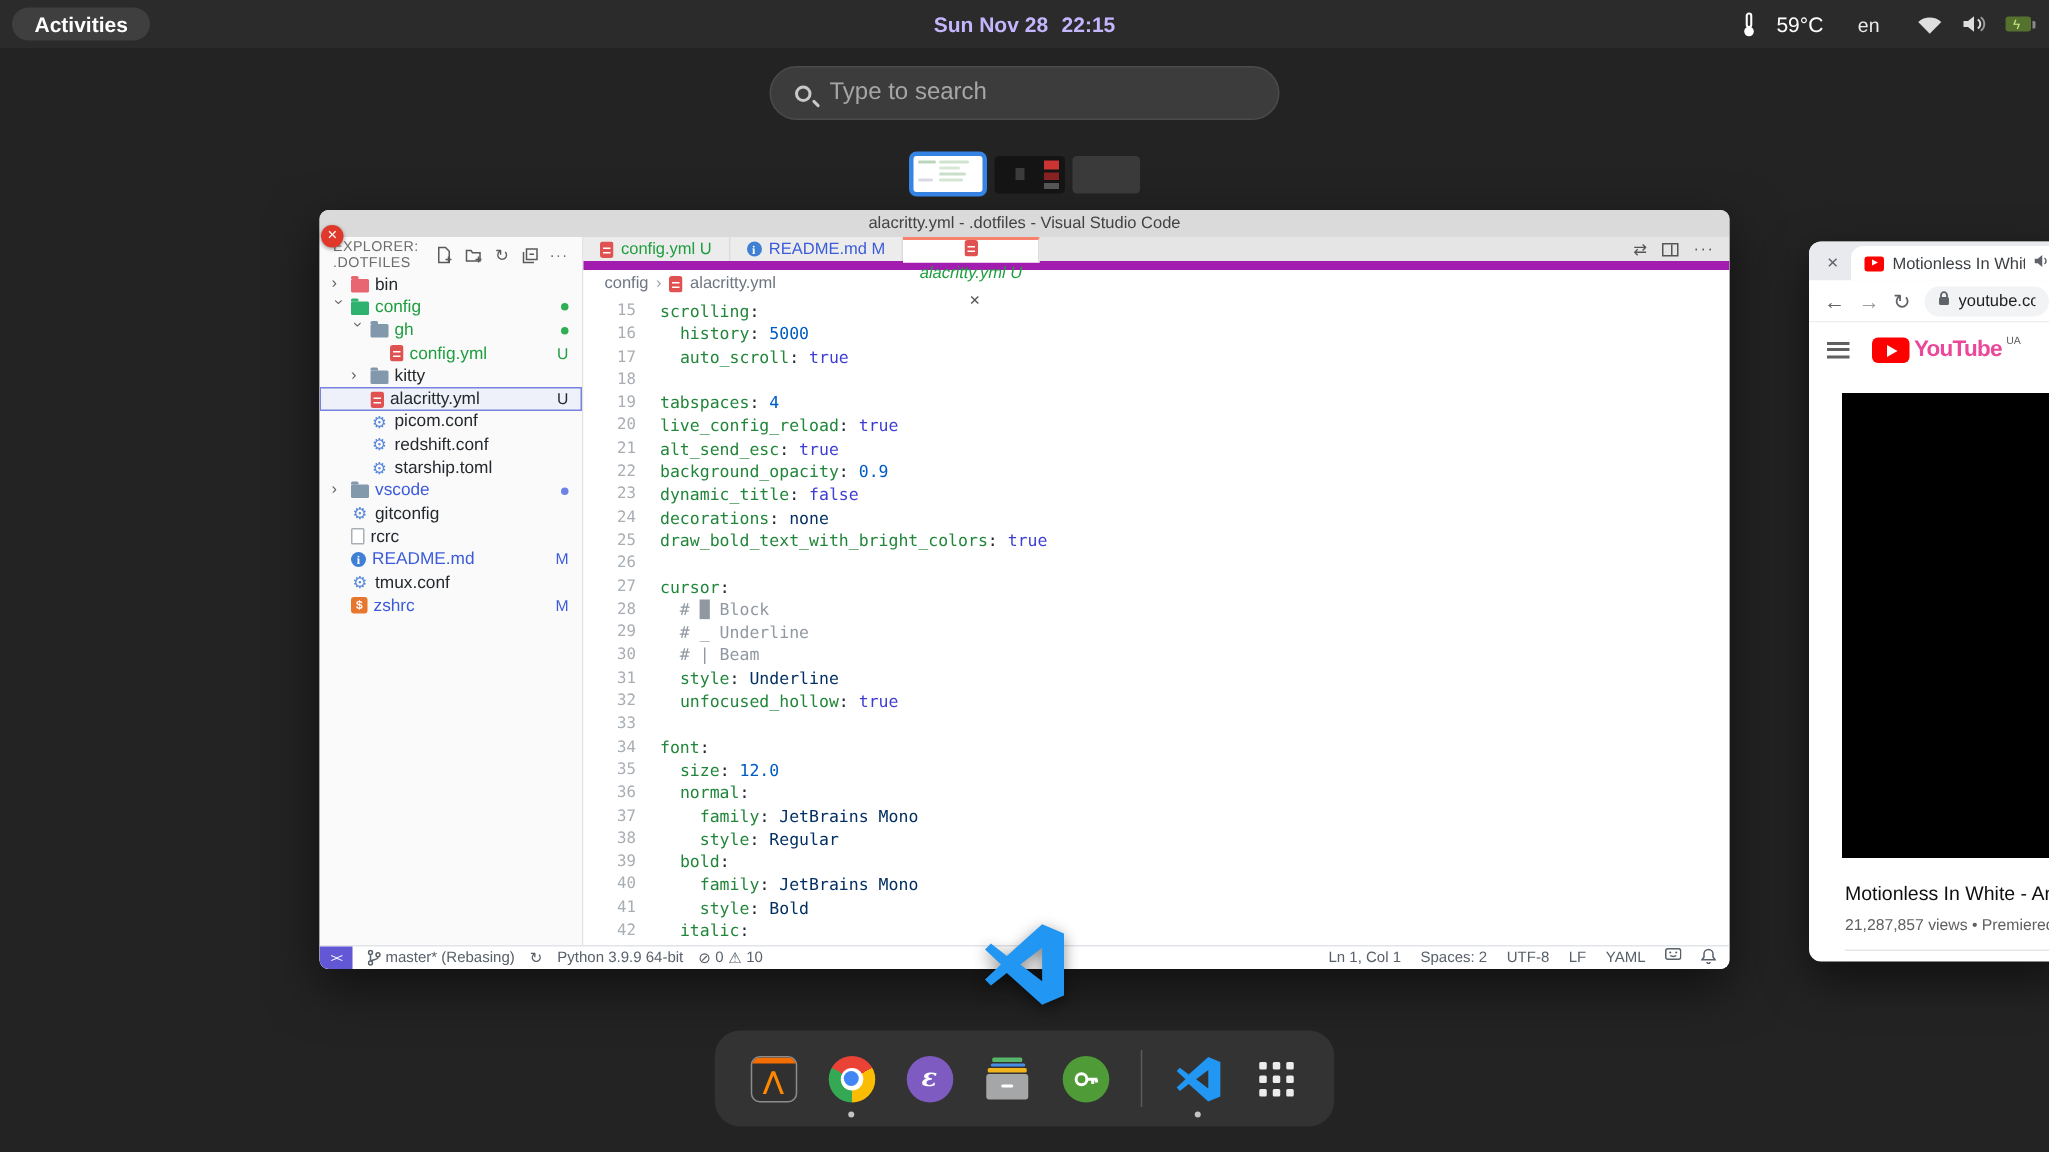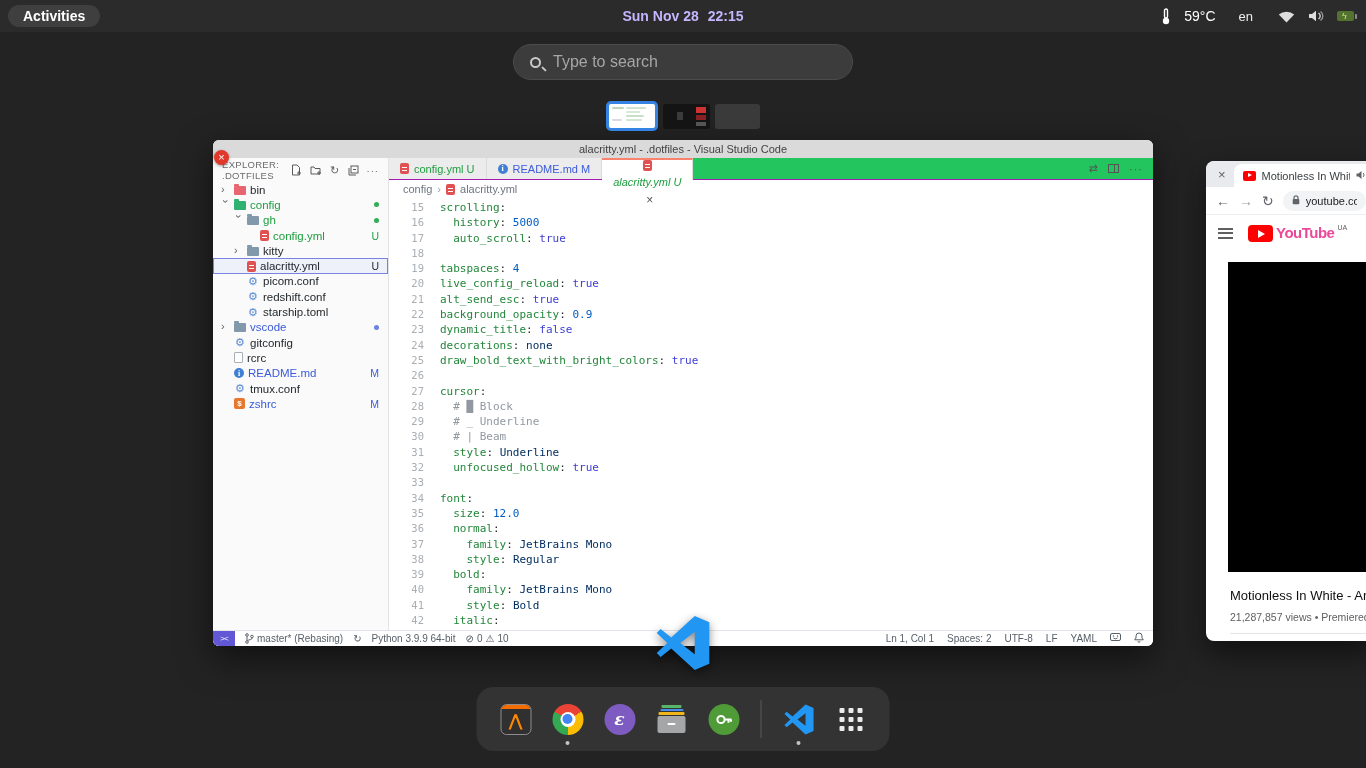--- a/index.html
+++ b/index.html
@@ -53,21 +53,21 @@
   .ic{flex:none;display:inline-flex;align-items:center;justify-content:center;}
   .folder{width:12px;height:9px;border-radius:1px;background:var(--fc);position:relative;margin-top:1px;}
   .folder:before{content:"";position:absolute;top:-2px;left:0;width:5px;height:2px;background:var(--fc);border-radius:1px 1px 0 0;}
   .yamlic{width:9px;height:11px;background:#e05252;border-radius:2px;background-image:linear-gradient(#fff,#fff),linear-gradient(#fff,#fff);background-size:5px 1px,5px 1px;background-position:2px 4px,2px 7px;background-repeat:no-repeat;}
   .gearic{font-size:11px;color:#5a8ad6;width:12px;}
   .infoic{width:10px;height:10px;border-radius:50%;background:#3f7fd4;color:#fff;font-size:8px;font-weight:700;font-family:"Liberation Serif",serif;}
   .fileic{width:9px;height:11px;border:1px solid #a9afb6;border-radius:1px;background:#fff;}
   .shellic{width:11px;height:11px;border-radius:2px;background:#e8772e;color:#fff;font-size:8px;font-weight:700;}
 
   .editor-col{flex:1;display:flex;flex-direction:column;min-width:0;}
-  .tabbar{height:22px;background:#22c55e;display:flex;align-items:stretch;border-bottom:1px solid #a21caf;}
+  .tabbar{height:22px;background:#e5e5e5;display:flex;align-items:stretch;border-bottom:6px solid #a21caf;}
   .tab{display:flex;align-items:center;gap:5px;padding:0 11px;border-right:1px solid #dcdcdc;font-size:11px;background:#ececec;position:relative;}
   .tab.active{background:#fff;border-top:2px solid #f9826c;border-bottom:1px solid #fff;margin-bottom:-1px;flex-direction:column;}
   .tab .tname.italic{font-style:italic;}
   .tab-close{color:#555;margin-left:5px;font-size:12px;}
   .tab-acts{margin-left:auto;display:flex;align-items:center;gap:10px;padding:0 10px;color:#555;}
   .splitic{width:11px;height:9px;border:1px solid #555;position:relative;display:inline-block;}
   .splitic:after{content:"";position:absolute;left:4.5px;top:0;bottom:0;width:1px;background:#555;}
   .breadcrumb{height:18px;display:flex;align-items:center;gap:5px;padding-left:14px;color:#6e7681;font-size:11px;background:#fff;}
   .bc-sep{font-size:11px;color:#9aa0a6;}
   .code{flex:1;overflow:hidden;font-family:"DejaVu Sans Mono",monospace;font-size:11px;line-height:15.3px;padding-top:2px;background:#fff;}

